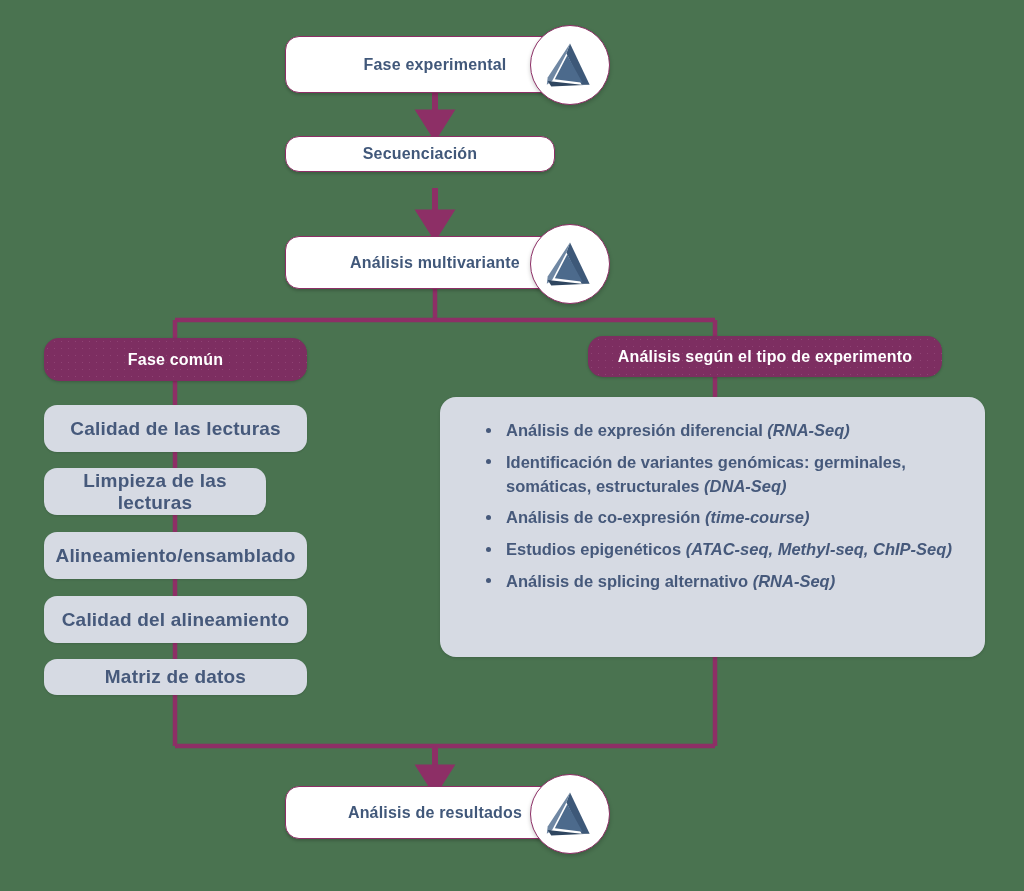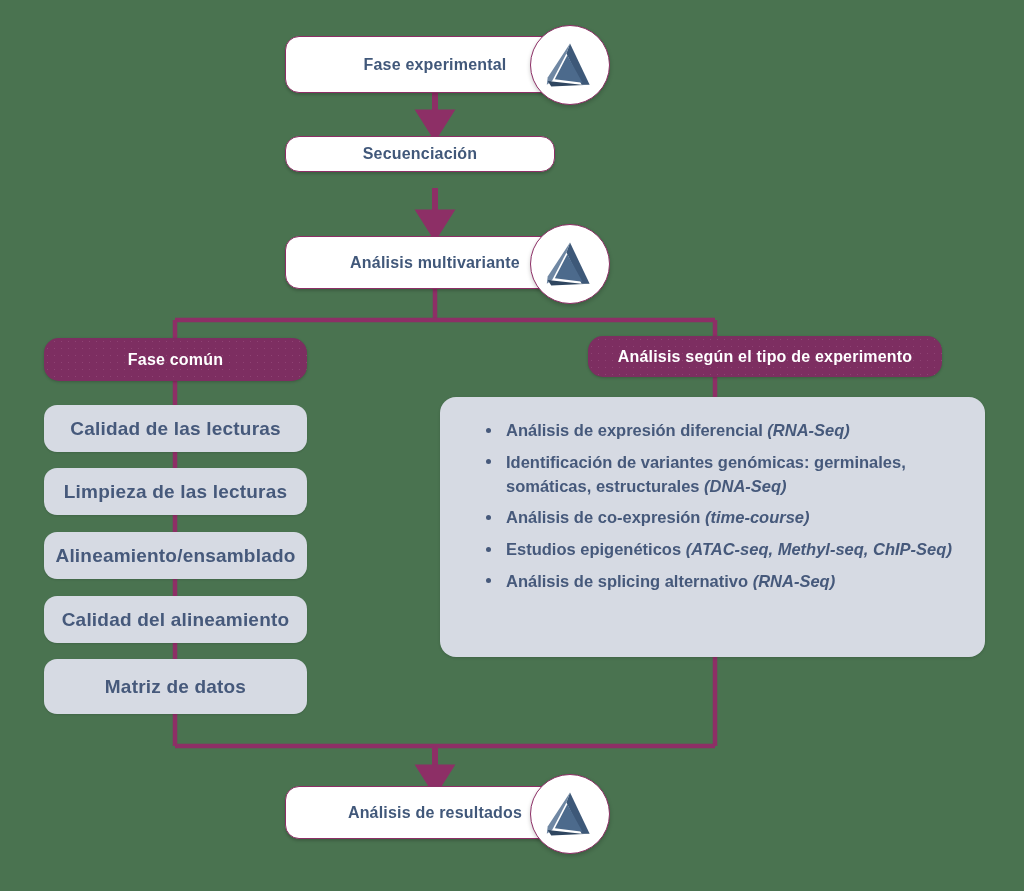--- a/index.html
+++ b/index.html
@@ -149,30 +149,30 @@
     </svg>
   </div>
 
   <div class="node purple" style="left:44px;top:338px;width:263px;height:43px;">
     <span>Fase común</span>
   </div>
 
   <div class="node grey" style="left:44px;top:405px;width:263px;height:47px;">
     <span>Calidad de las lecturas</span>
   </div>
-  <div class="node grey" style="left:44px;top:468px;width:263px;height:47px;">
+  <div class="node grey" style="left:44px;top:468px;width:222px;height:47px;">
     <span>Limpieza de las lecturas</span>
   </div>
   <div class="node grey" style="left:44px;top:532px;width:263px;height:47px;">
     <span>Alineamiento/ensamblado</span>
   </div>
   <div class="node grey" style="left:44px;top:596px;width:263px;height:47px;">
     <span>Calidad del alineamiento</span>
   </div>
-  <div class="node grey" style="left:44px;top:659px;width:263px;height:55px;">
+  <div class="node grey" style="left:44px;top:659px;width:263px;height:36px;">
     <span>Matriz de datos</span>
   </div>
 
   <div class="node purple" style="left:588px;top:336px;width:354px;height:41px;">
     <span>Análisis según el tipo de experimento</span>
   </div>
 
   <div id="bullet-panel">
     <ul id="bullet-list">
       <li>

